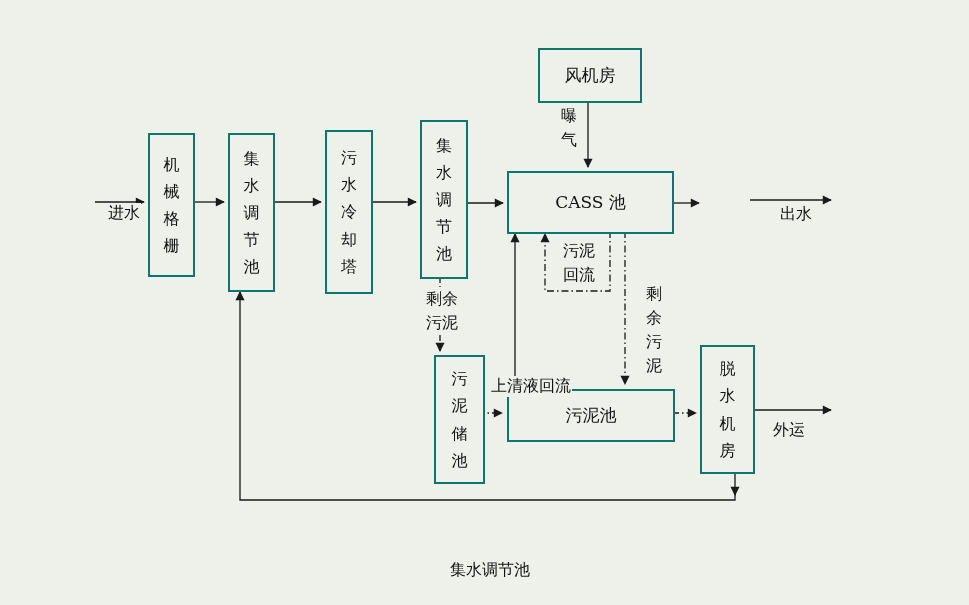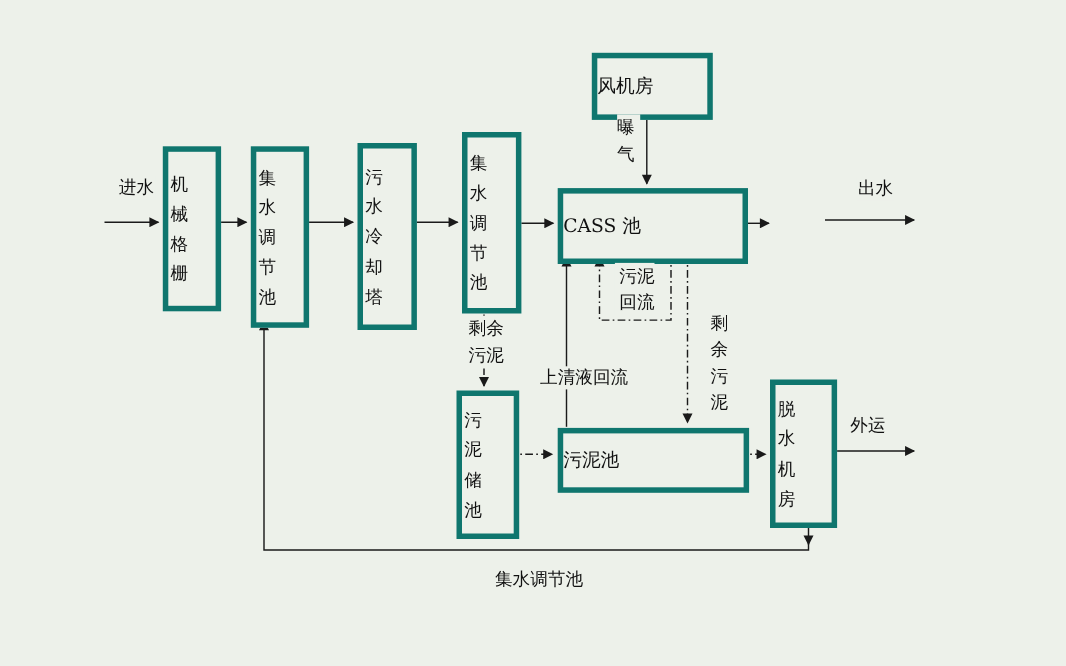--- a/index.html
+++ b/index.html
@@ -11,38 +11,39 @@
     position:relative;
     width:969px;height:605px;
     background:var(--bg);
     font-family:"DejaVu Serif","Liberation Serif",serif;
     color:#111;
     overflow:hidden;
   }
   .stage svg{position:absolute;left:0;top:0;}
   .box{
     position:absolute;
-    border:5px solid #0f766e;
+    border:2px solid #0f766e;
     background:var(--bg);
-    display:flex;align-items:center;
+    display:flex;align-items:center;justify-content:center;
     font-size:16px;
   }
   .vtext{
     width:1.25em;
     text-align:center;
     line-height:1.7;
     word-break:break-all;
   }
   .htext{white-space:nowrap;font-size:17px;}
   .lbl{
     position:absolute;
     white-space:nowrap;
     font-size:16px;
     background:var(--bg);
     padding:0 1px;
+    margin-top:43px;
   }
   .lbl2{
     position:absolute;
     width:2.25em;
     font-size:16px;
     text-align:right;
     line-height:1.5;
     word-break:break-all;
     background:var(--bg);
   }
@@ -108,21 +109,21 @@
 
   <div class="box" style="left:538px;top:48px;width:100px;height:51px">
     <span class="htext">风机房</span>
   </div>
 
   <div class="box" style="left:507px;top:171px;width:163px;height:59px">
     <span class="htext">CASS 池</span>
   </div>
 
 
-  <div class="box" style="left:415px;top:355px;width:47px;height:125px">
+  <div class="box" style="left:434px;top:355px;width:47px;height:125px">
     <div class="vtext">污泥储池</div>
   </div>
 
   <div class="box" style="left:507px;top:389px;width:164px;height:49px">
     <span class="htext">污泥池</span>
   </div>
 
   <div class="box" style="left:700px;top:345px;width:51px;height:125px">
     <div class="vtext">脱水机房</div>
   </div>

